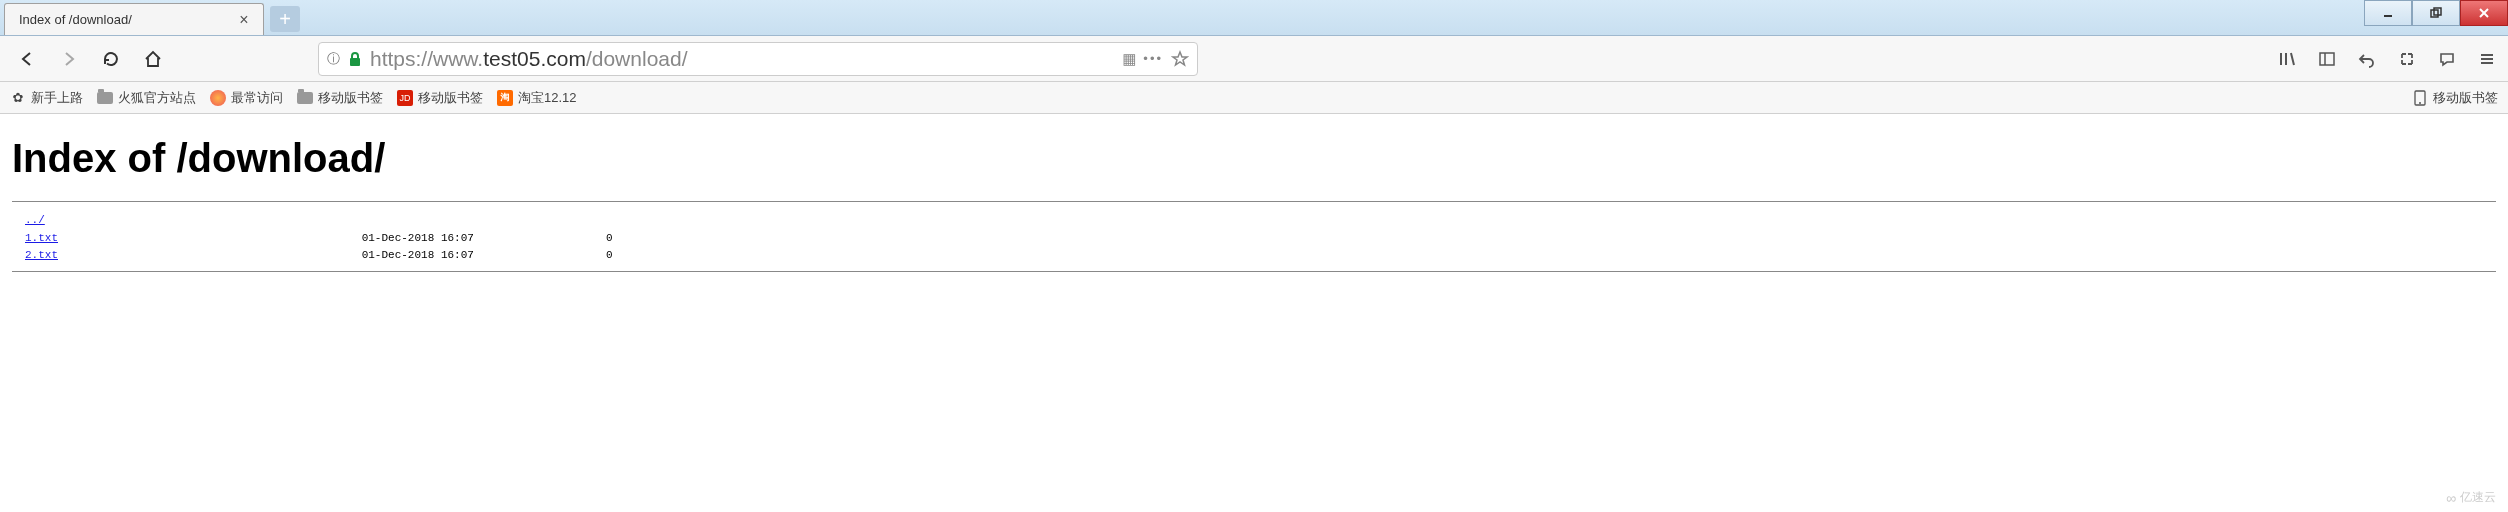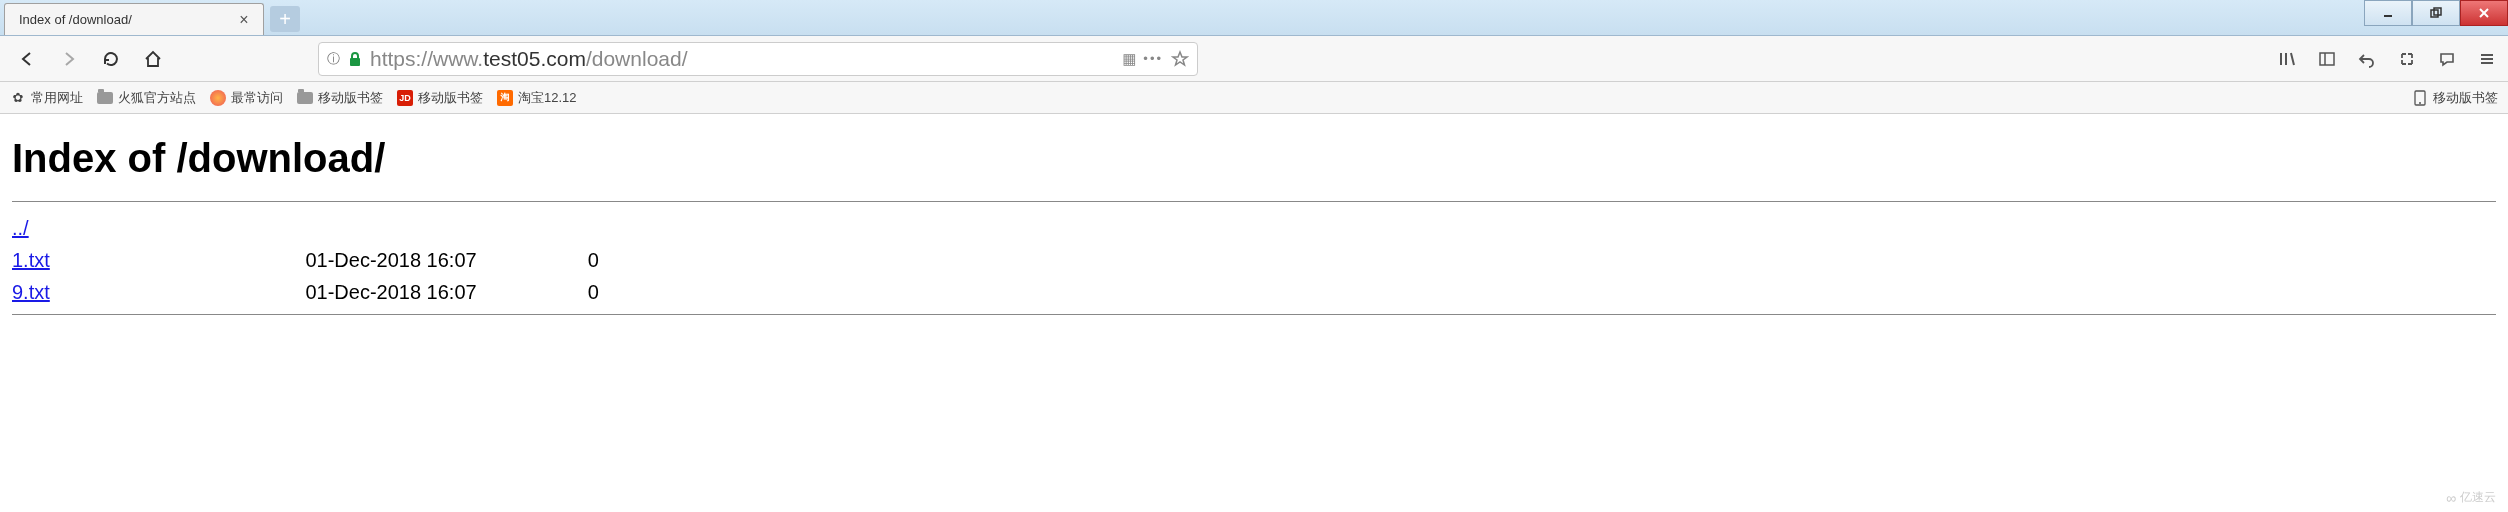--- a/index.html
+++ b/index.html
@@ -26,21 +26,21 @@
 .bookmarks { height: 32px; background: #f7f7f7; border-bottom: 1px solid #d0d0d0; display: flex; align-items: center; padding: 0 10px; gap: 14px; color: #444; font-size: 13px; }
 .bm-item { display: flex; align-items: center; gap: 5px; cursor: pointer; }
 .bm-icon { width: 16px; height: 16px; display:inline-flex; align-items:center; justify-content:center; }
 .bm-folder { width: 16px; height: 12px; background: #999; border-radius: 2px; position: relative; }
 .bm-folder::before { content:""; position:absolute; top:-3px; left:1px; width:6px; height:3px; background:#999; border-radius:1px 1px 0 0; }
 .bm-right { margin-left: auto; justify-content: flex-end; }
 
 .content { padding: 8px 12px; font-family: "SimSun", serif; }
 h1 { font-family: Arial, sans-serif; font-size: 40px; font-weight: bold; margin: 14px 0 20px; }
 hr { border: none; border-top: 1px solid #888; margin: 6px 0 10px; }
-pre { font-family: Liberation Sans, sans-serif; font-size: 20px; line-height: 1.6; }
+pre { font-family: Liberation Mono, monospace; font-size: 11px; line-height: 1.6; margin-left: 13px; }
 pre a { color: #1a1ae6; text-decoration: underline; }
 
 .watermark { position: absolute; right: 12px; bottom: 6px; color: #ccc; font-size: 12px; display:flex; align-items:center; gap:4px;}
 
 svg { display: block; }
 </style>
 </head>
 <body>
 
 <div class="titlebar">
@@ -146,40 +146,40 @@
           <line x1="3" y1="9" x2="15" y2="9" stroke="#555" stroke-width="2"></line>
           <line x1="3" y1="13" x2="15" y2="13" stroke="#555" stroke-width="2"></line>
         </svg>
       </span>
   </div>
 </div>
 
 <div class="bookmarks">
   <div class="bm-item">
       <span class="bm-icon">✿</span>
-      <span>常用网址</span>
+      <span>新手上路</span>
     </div>
   <div class="bm-item">
       <span class="bm-icon">
         <span class="bm-folder"></span>
       </span>
       <span>火狐官方站点</span>
     </div>
   <div class="bm-item">
       <span class="bm-icon" style="width:16px;height:16px;border-radius:50%;background:radial-gradient(circle,#ffb347,#e55)"></span>
       <span>最常访问</span>
     </div>
   <div class="bm-item">
       <span class="bm-icon">
         <span class="bm-folder"></span>
       </span>
       <span>移动版书签</span>
     </div>
   <div class="bm-item">
-      <span class="bm-icon" style="background:#d81e06;color:#fff;font-size:9px;font-weight:bold;border-radius:2px;padding:1px 2px">JD</span>
+      <span class="bm-icon" style="background:#d81e06;color:#fff;font-size:9px;font-weight:normal;border-radius:2px;padding:1px 2px">JD</span>
       <span>移动版书签</span>
     </div>
   <div class="bm-item">
       <span class="bm-icon" style="background:#ff6a00;color:#fff;font-size:9px;font-weight:bold;border-radius:2px;padding:1px 2px">淘</span>
       <span>淘宝12.12</span>
     </div>
   <div class="bm-item bm-right">
       <span class="bm-icon">
         <svg width="12" height="16">
           <rect x="1" y="1" width="10" height="14" rx="1" fill="none" stroke="#555" stroke-width="1.3"></rect>
@@ -188,21 +188,21 @@
       </span>
       <span>移动版书签</span>
     </div>
 </div>
 
 <div class="content">
   <h1>Index of /download/</h1>
   <hr>
   <pre id="listing"><a href="#">../</a>                                                
 <a href="#">1.txt</a>                                              01-Dec-2018 16:07                    0
-<a href="#">9.txt</a>                                              01-Dec-2018 16:07                    0
+<a href="#">2.txt</a>                                              01-Dec-2018 16:07                    0
 </pre>
   <hr>
 </div>
 
 <div class="watermark">
     <span style="font-size:14px">∞</span>
     <span>亿速云</span>
   </div>
 
 </body></html>

